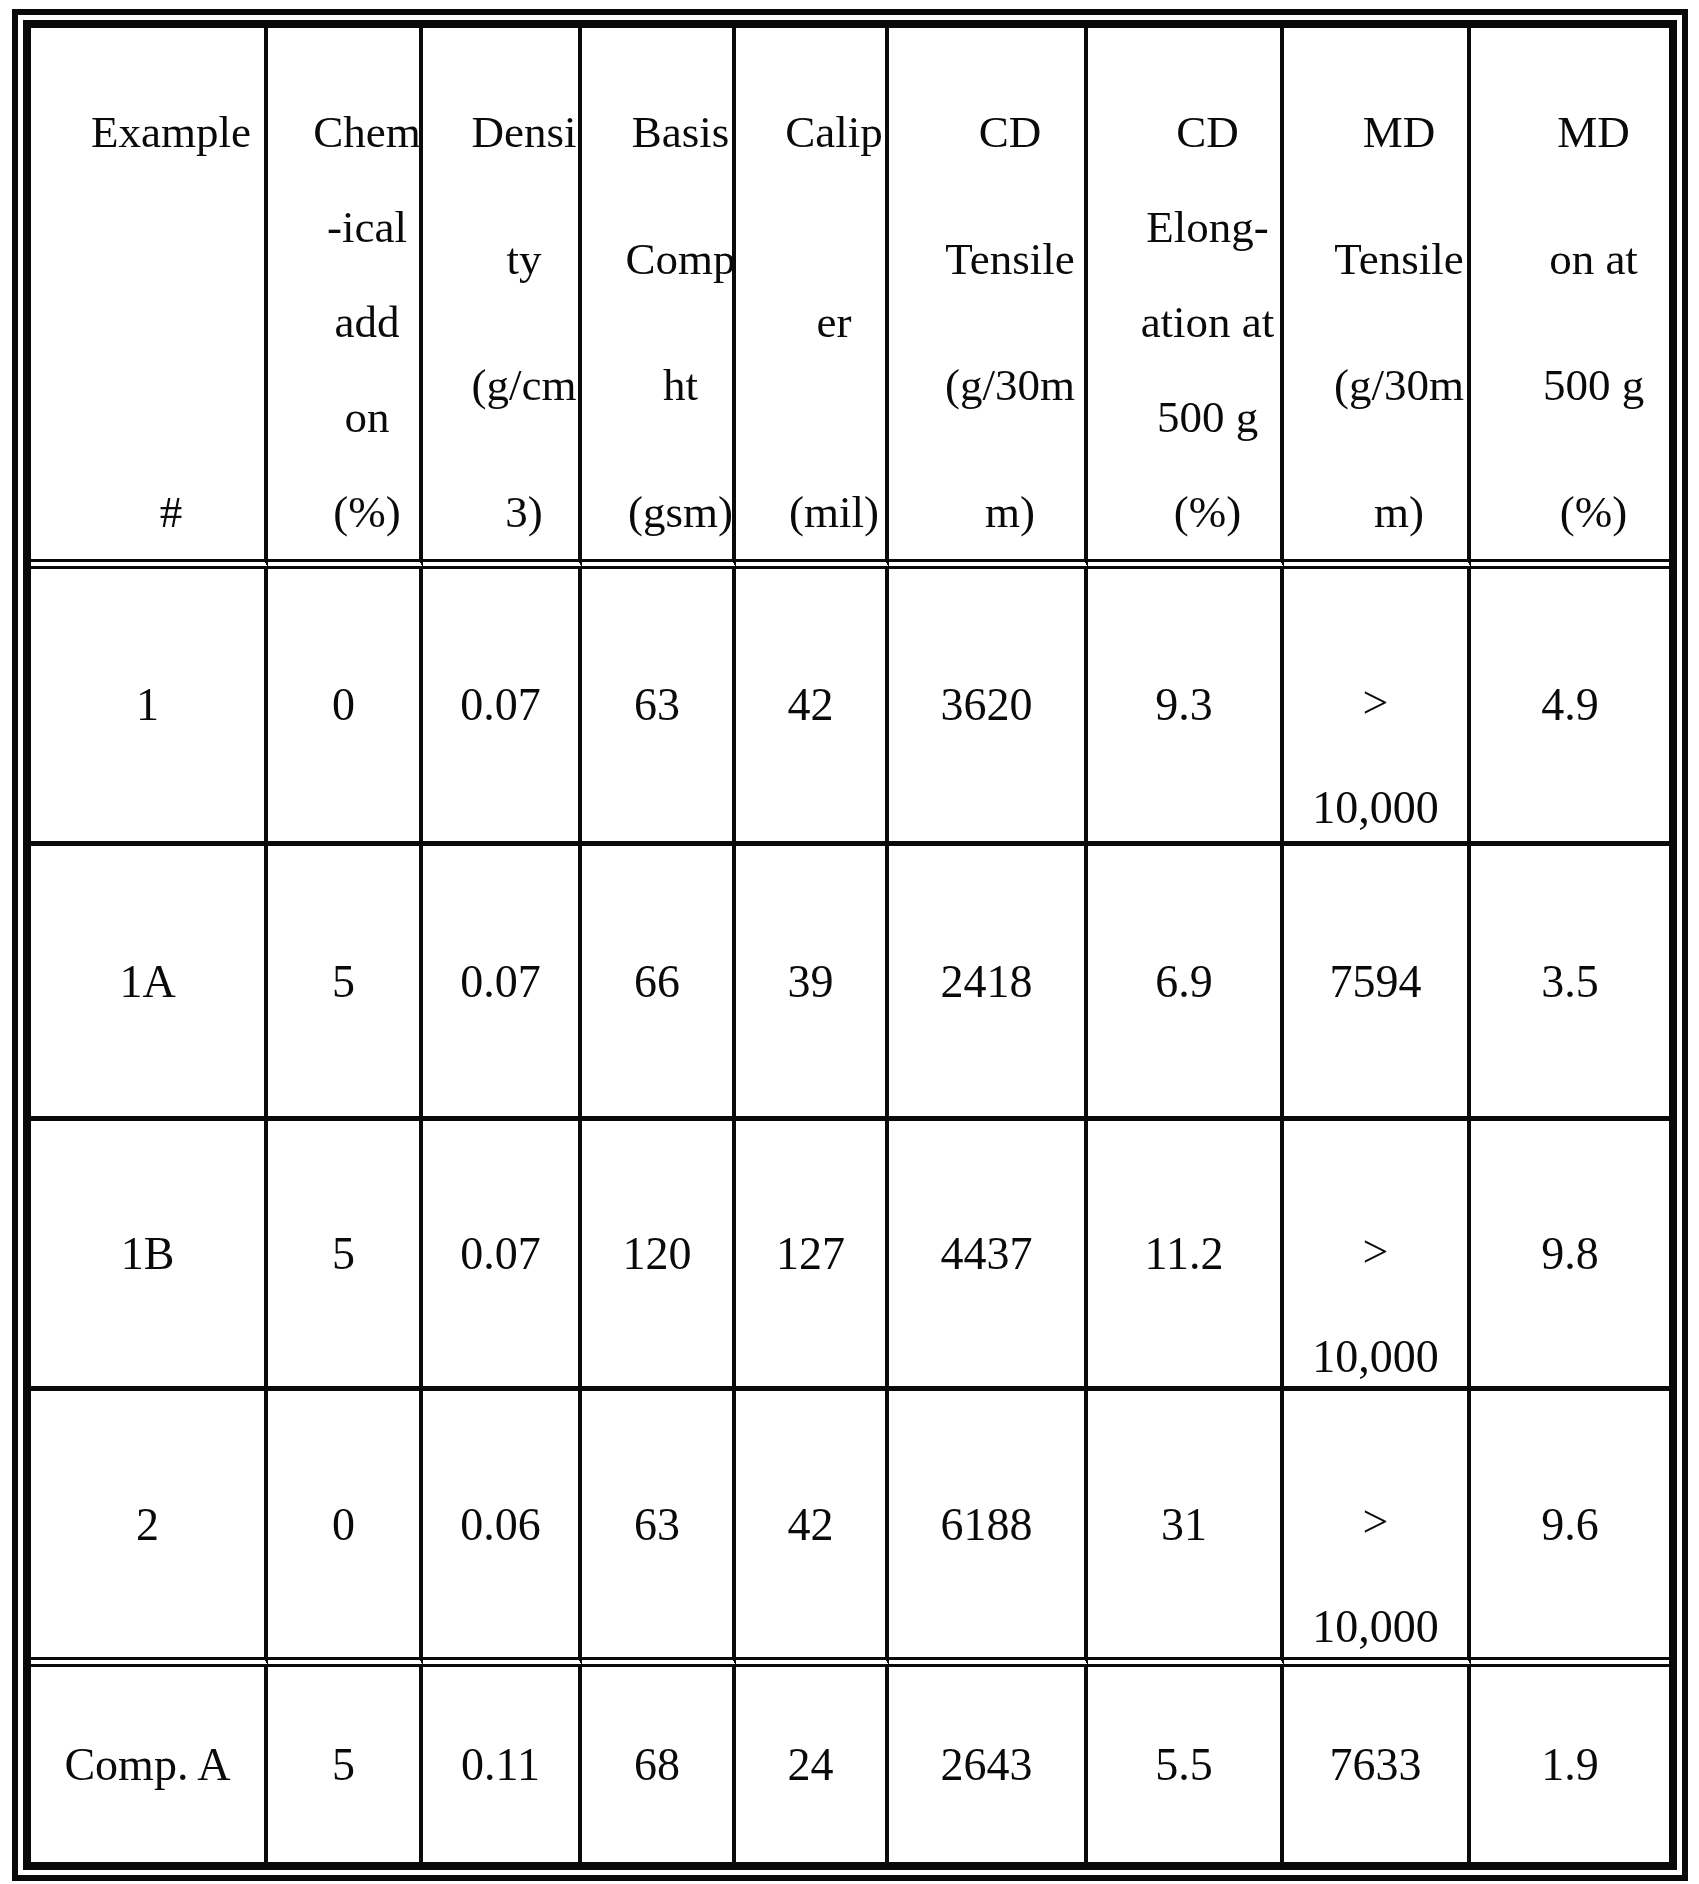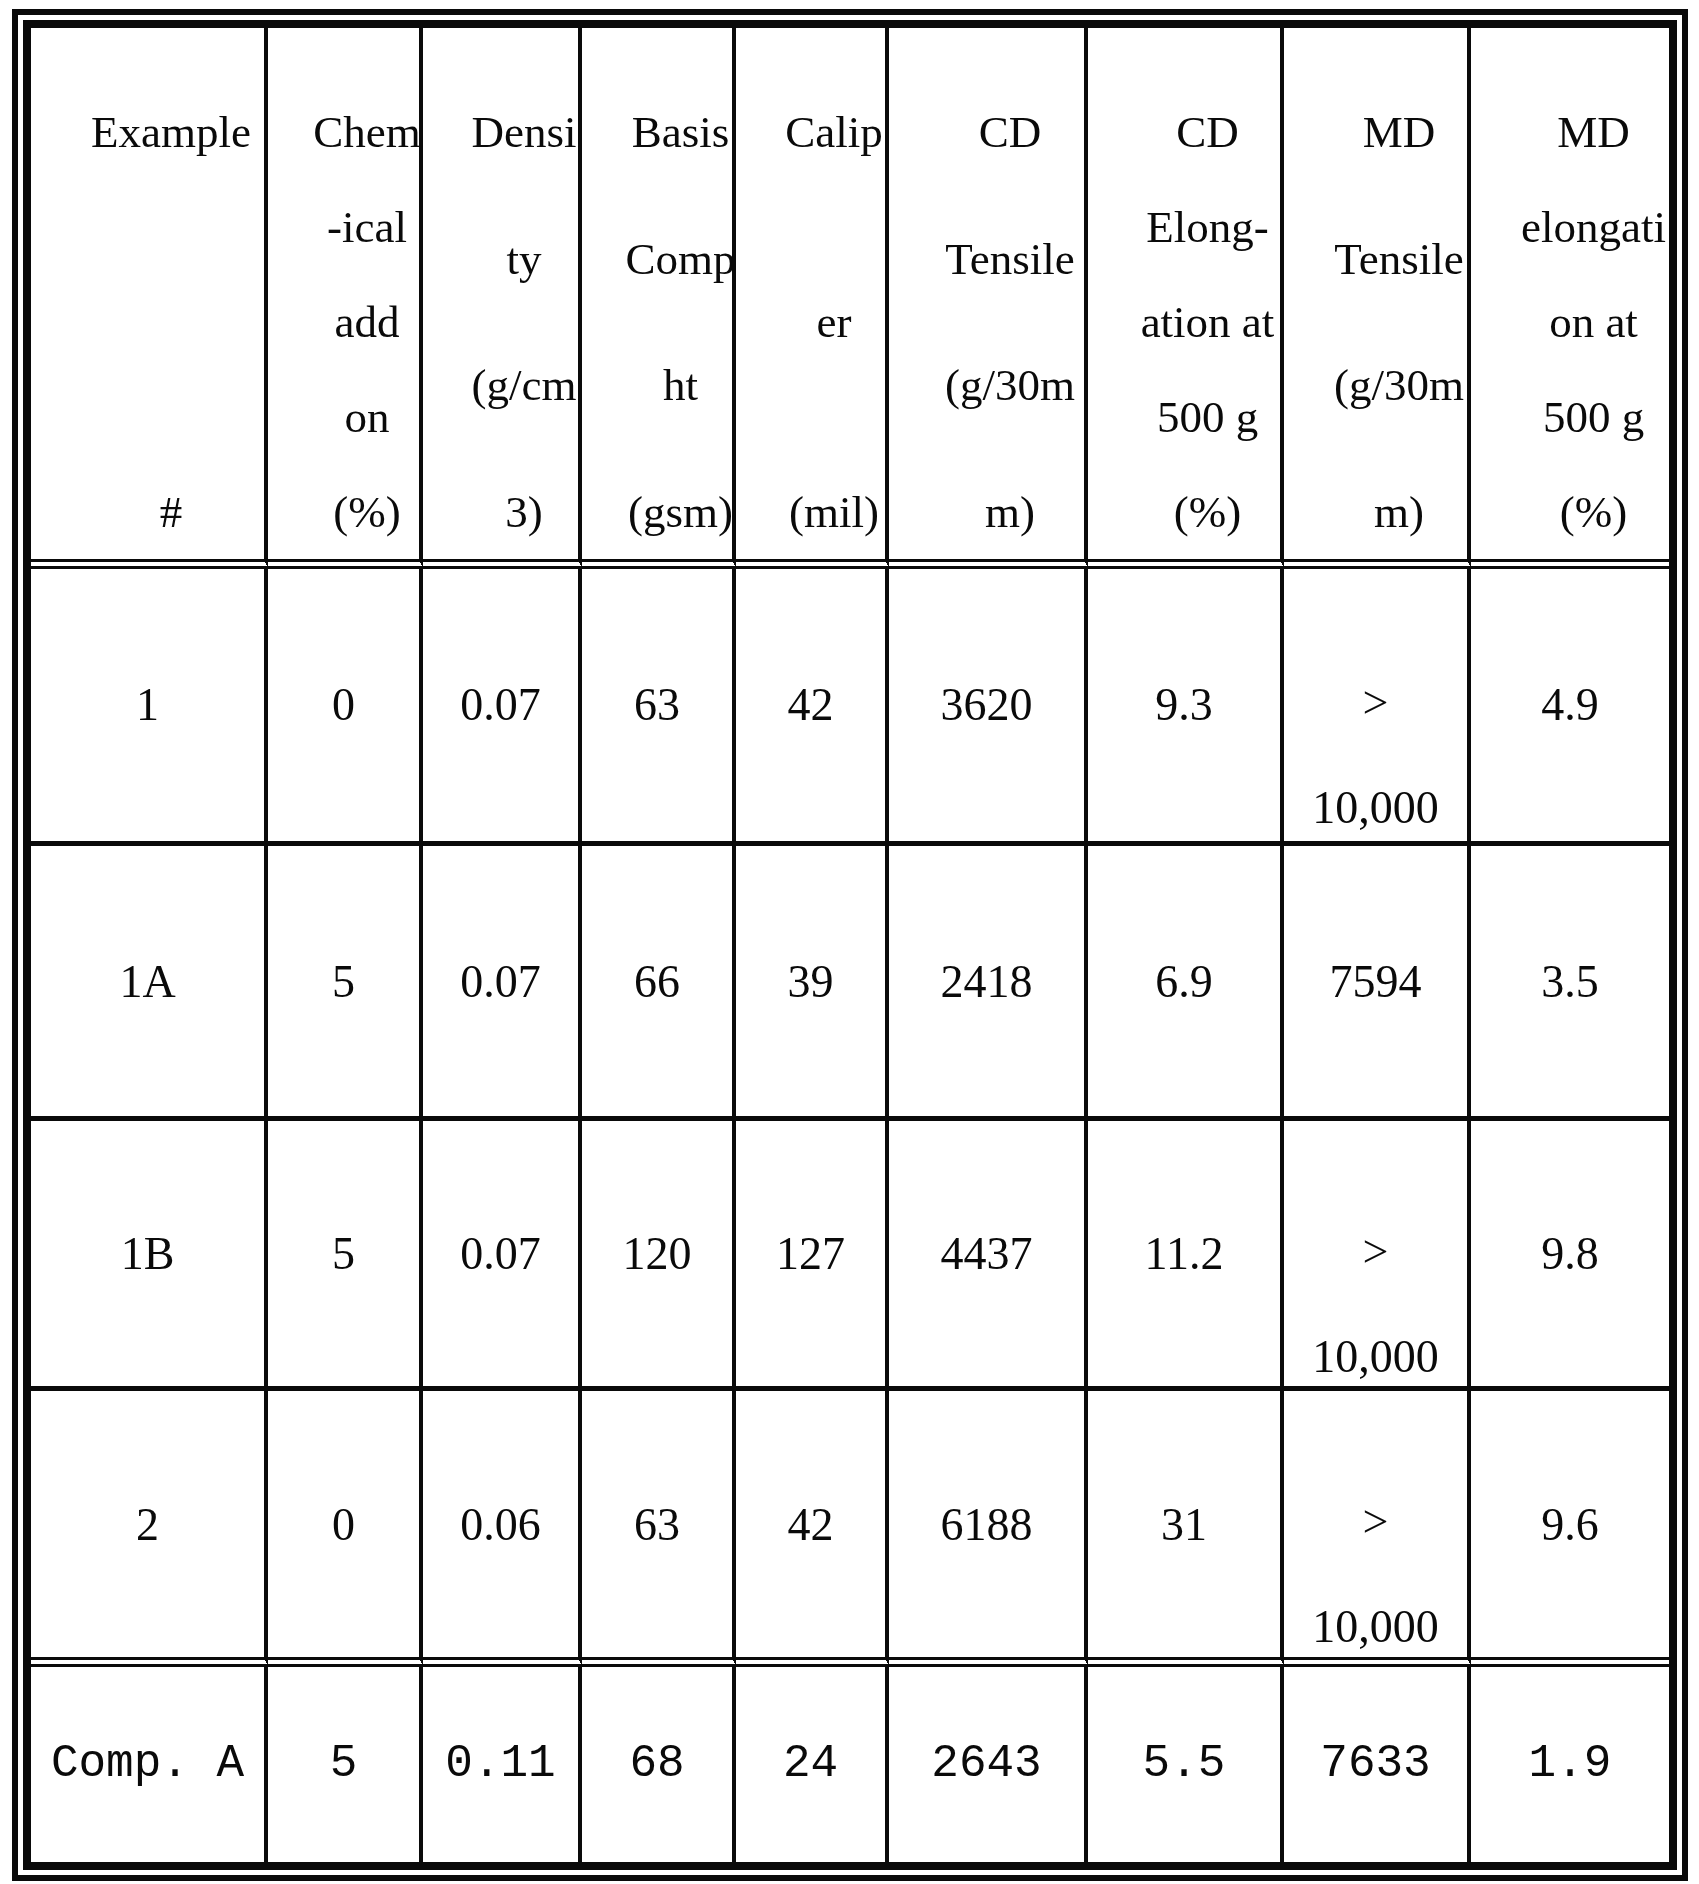--- a/index.html
+++ b/index.html
@@ -61,21 +61,21 @@
     padding-left: 47px;
   }
   
   .d {
     font-size: 46px;
     line-height: 105px;
     border-bottom: 5px solid #0a0a0a;
     white-space: nowrap;
   }
   .dbl { border-bottom: 10px double #0a0a0a; }
-  .nb  { border-bottom: none; font-family: Liberation Mono, monospace; }
+  .nb  { border-bottom: none; }
   
   .shift { transform: translateY(50px); }
   .line { display: block; }
 </style>
 </head>
 <body>
 
 <div class="frame-outer">
   <div class="frame-inner">
     <div class="grid">
@@ -123,21 +123,20 @@
           <span class="line">(%)</span>
         </div>
         <div class="c h">
           <span class="line">MD</span>
           <span class="line">Tensile</span>
           <span class="line">(g/30m</span>
           <span class="line">m)</span>
         </div>
         <div class="c h lc">
           <span class="line">MD</span>
-          <span class="line">elongati</span>
           <span class="line">on at</span>
           <span class="line">500 g</span>
           <span class="line">(%)</span>
         </div>
       </div>
 
       <div class="row">
         <div class="c d">1</div>
         <div class="c d">0</div>
         <div class="c d">0.07</div>

